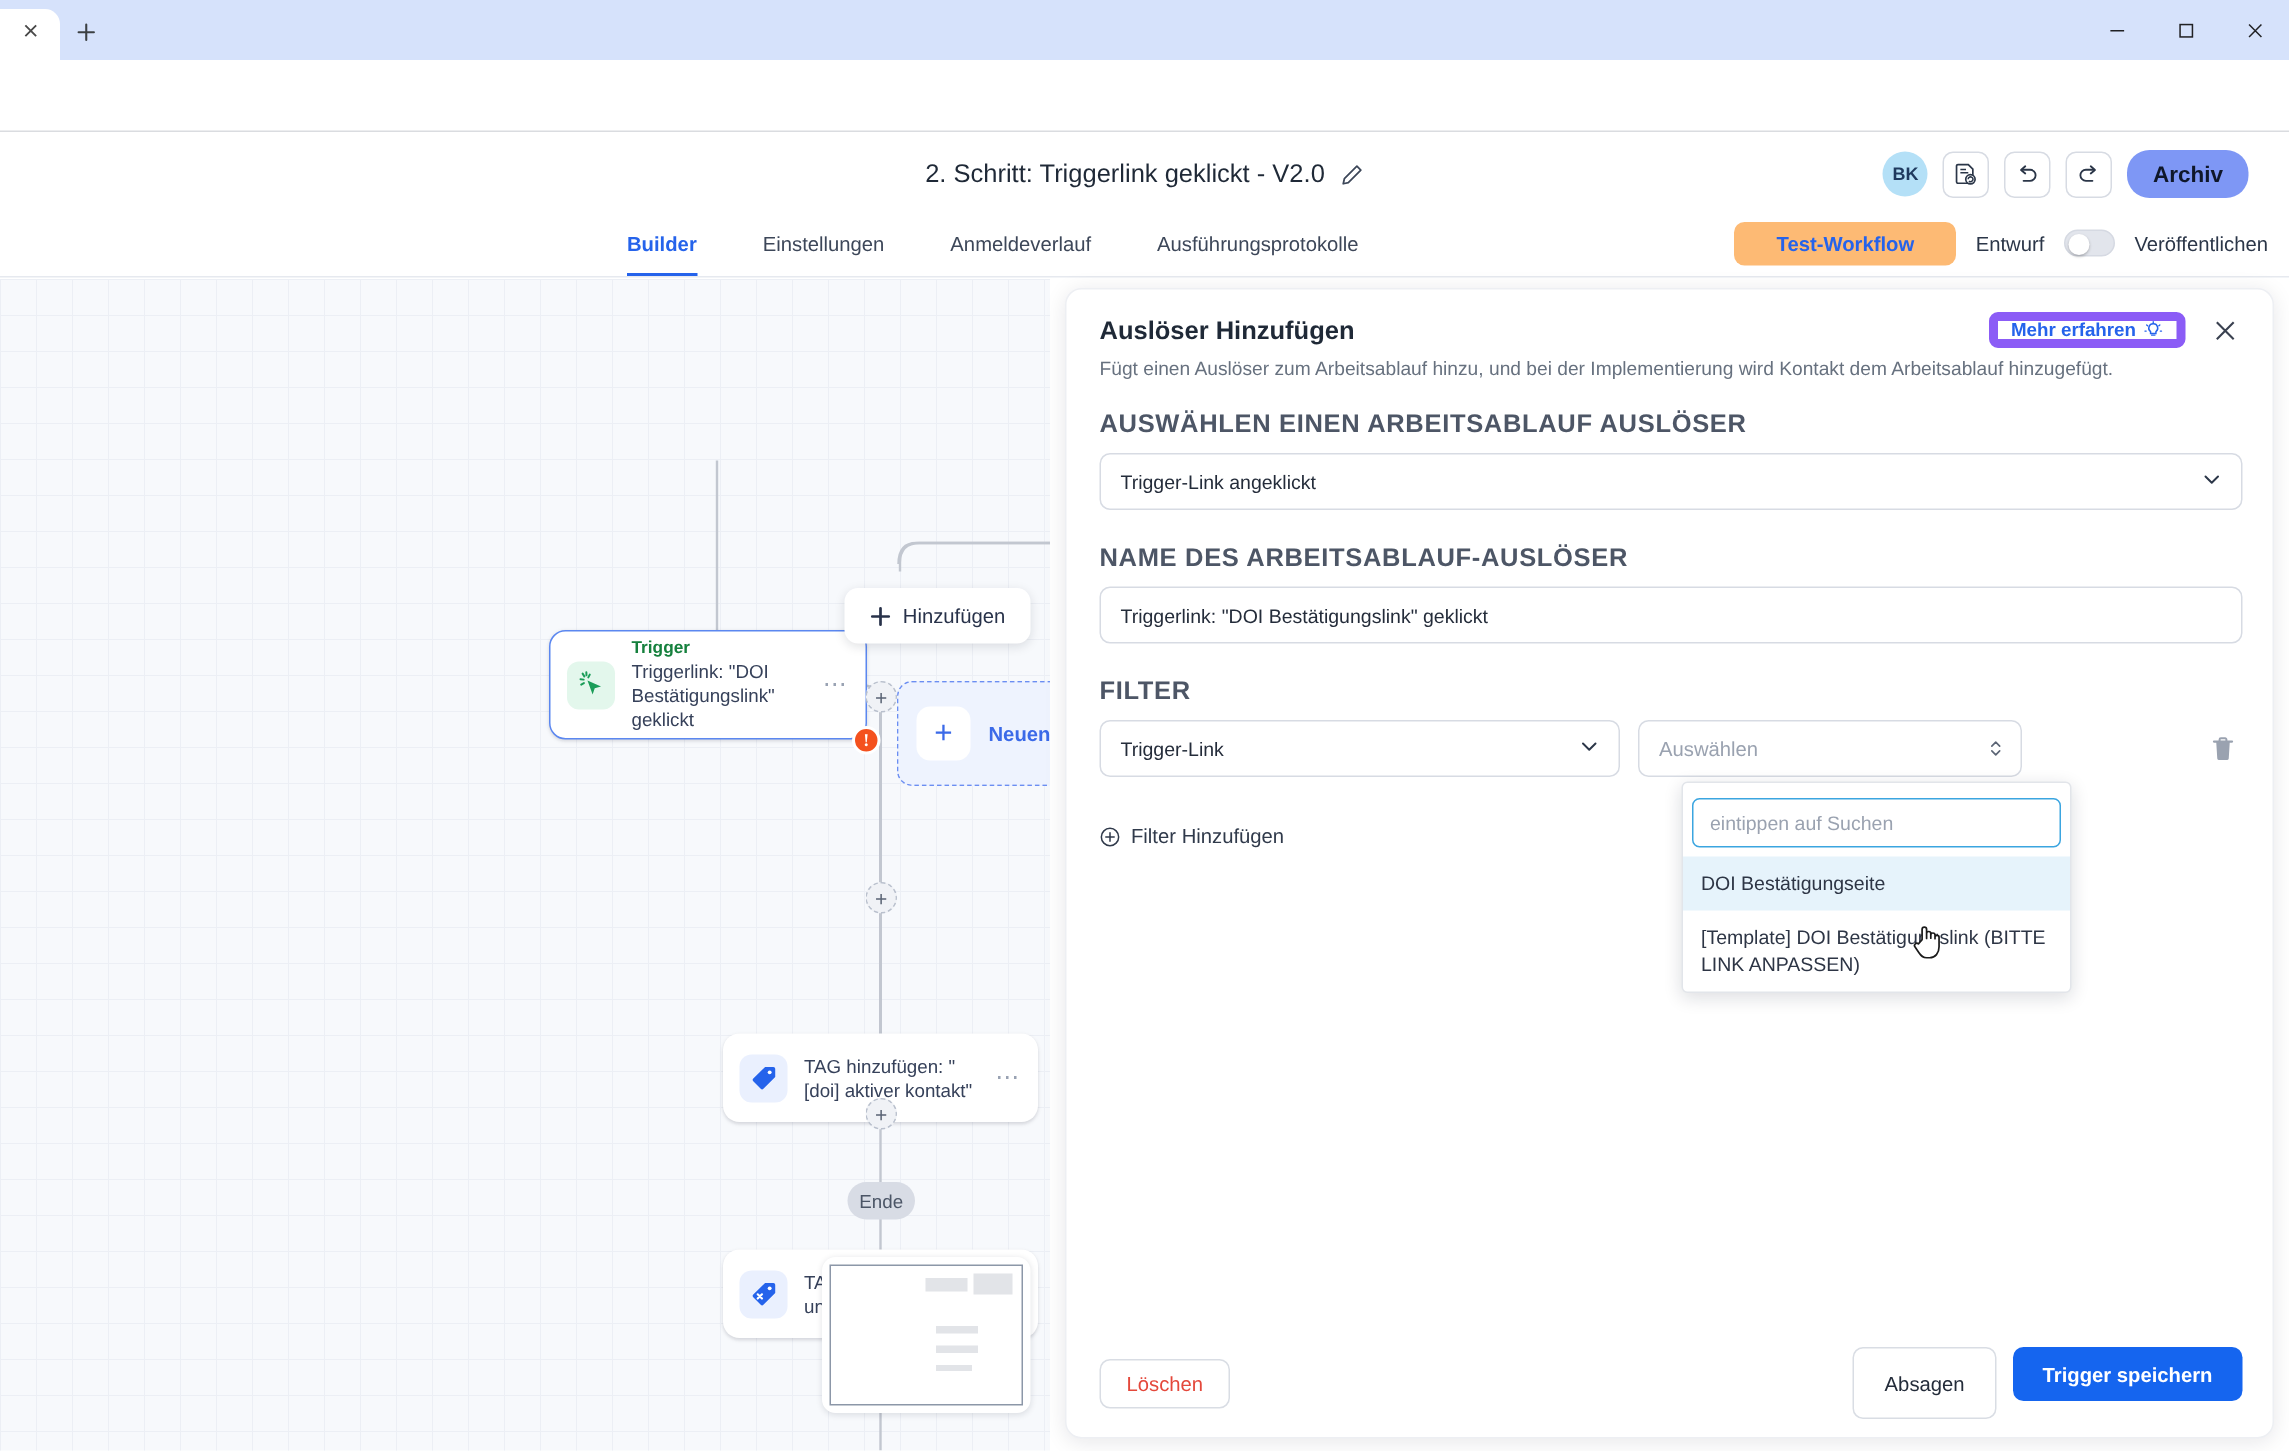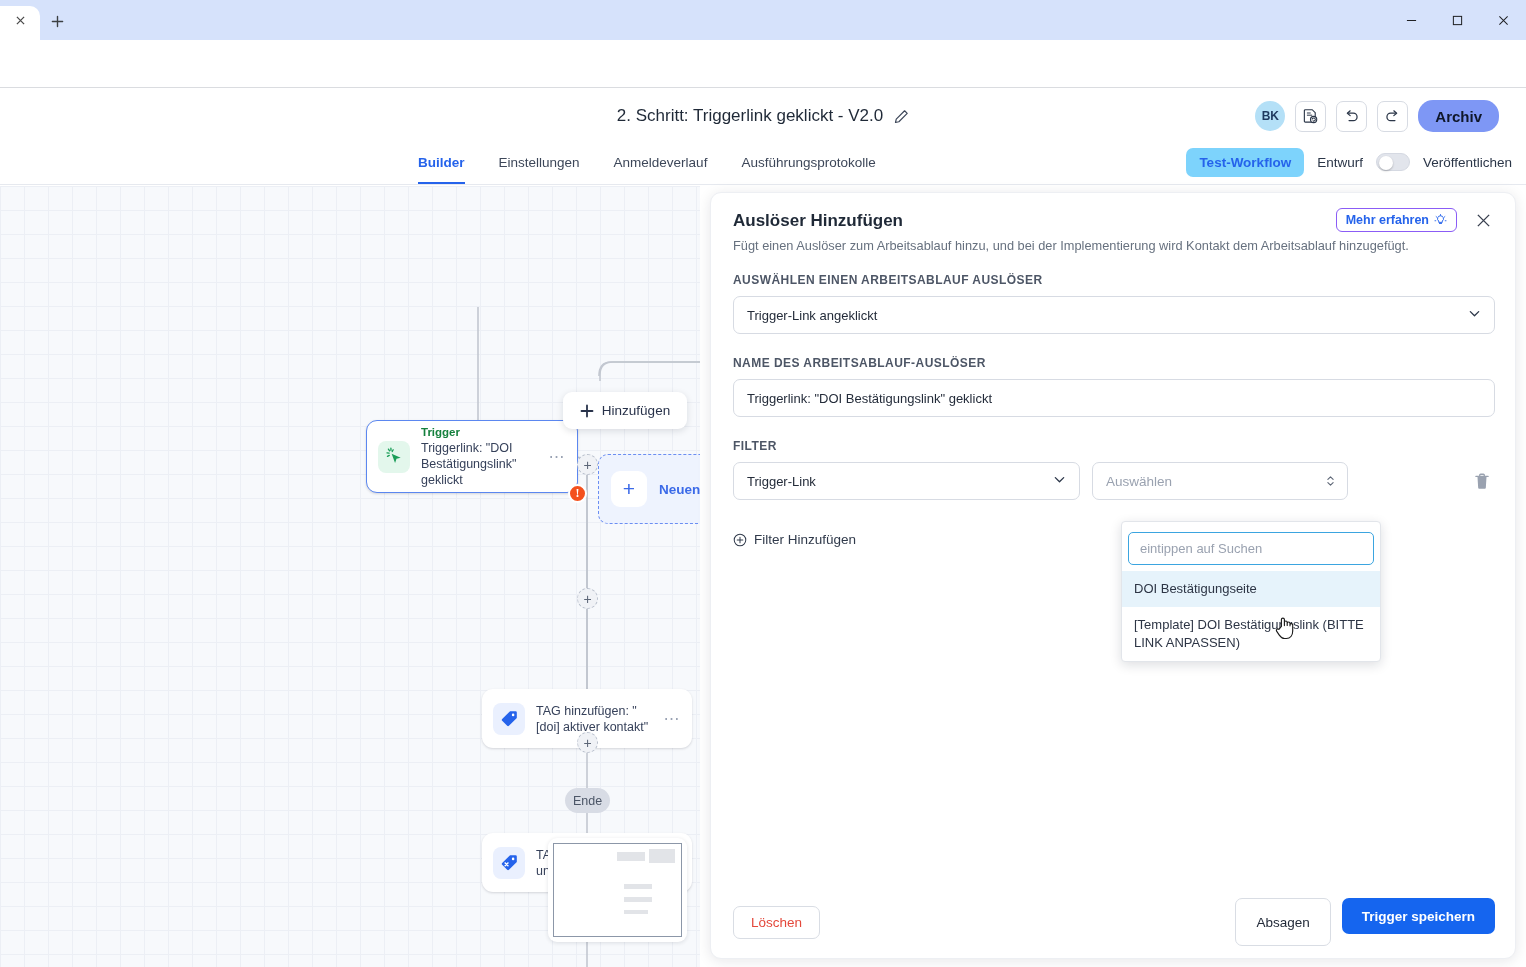--- a/index.html
+++ b/index.html
@@ -112,34 +112,34 @@
     height:32px; padding:0 17px; border-radius:15px; background:#7e97f5;
     color:#0f172a; font-size:15px; font-weight:600; border:none; cursor:pointer;
     display:flex; align-items:center;
   }
 
   
   .tabnav {
     position:absolute; left:0; top:140px; width:1526px; height:45px;
     background:#fff; border-bottom:1px solid #e6e9ef;
   }
-  .tabnav-items { position:absolute; left:418px; top:0; height:44px; display:flex; gap:34px; }
+  .tabnav-items { position:absolute; left:418px; top:0; height:44px; display:flex; gap:44px; }
   .tabnav-item {
     height:44px; display:flex; align-items:center; font-size:13.5px;
     color:#3d4759; cursor:pointer; position:relative;
   }
   .tabnav-item.active { color:#2563eb; font-weight:600; }
   .tabnav-item.active:after {
     content:''; position:absolute; left:0; right:0; bottom:0; height:2.5px; background:#2563eb;
   }
   .tabnav-right {
     position:absolute; right:14px; top:0; height:44px; display:flex; align-items:center; gap:13px;
   }
   .pill-test {
-    height:29px; padding:0 13px; border-radius:7px; background:#7dd3fc;
+    height:29px; padding:0 28px; border-radius:7px; background:#fdba74;
     color:#2563eb; font-size:13.5px; font-weight:600;
     display:flex; align-items:center; cursor:pointer;
   }
   .toggle-label { font-size:13.5px; color:#2b3648; }
   .toggle-sw {
     width:34px; height:18px; border-radius:9px; background:#e2e5ec;
     position:relative; cursor:pointer; border:1px solid #d5d9e2;
   }
   .toggle-sw .knob {
     position:absolute; left:2px; top:1.5px; width:14px; height:14px;
@@ -230,33 +230,33 @@
     position:absolute; left:710px; top:192px; width:806px; height:767px;
     background:#fff; border-radius:11px;
     box-shadow:0 2px 14px rgba(16,24,40,.10);
     border:1px solid #edeff3;
   }
   .panel-head { position:absolute; left:0; top:0; width:806px; padding:18px 22px 0 22px; }
   .panel-title { font-size:17px; color:#1f2937; font-weight:600; }
   .panel-sub { font-size:12.8px; color:#67717f; margin-top:6px; line-height:17px; }
   .btn-learn {
     position:absolute; right:58px; top:15px; height:24px;
-    border:1px solid #8b5cf6; border-radius:6px; background:#fff;
+    border:6px solid #8b5cf6; border-radius:6px; background:#fff;
     color:#2563eb; font-size:12.5px; font-weight:600;
     display:flex; align-items:center; gap:5px; padding:0 9px; cursor:pointer;
   }
   .btn-close-x {
     position:absolute; right:20px; top:15px; width:24px; height:24px;
     display:flex; align-items:center; justify-content:center;
     color:#3a4150; font-size:17px; cursor:pointer;
   }
 
   .panel-body { position:absolute; left:0; top:80px; width:806px; padding:0 22px; }
   .fld-label {
-    font-size:12px; letter-spacing:.45px; color:#4d5666; font-weight:700;
+    font-size:17px; letter-spacing:.45px; color:#4d5666; font-weight:700;
     text-transform:uppercase; margin-bottom:9px;
   }
   .fld-label.mt { margin-top:22px; }
   .select-box, .text-box {
     width:100%; height:38px; border:1px solid #d7dbe3; border-radius:7px;
     background:#fff; display:flex; align-items:center; padding:0 13px;
     font-size:13px; color:#242c3a; cursor:pointer; position:relative;
   }
   .select-box .chev { position:absolute; right:13px; color:#3a4150; }
   .filter-row { display:flex; align-items:center; gap:12px; margin-top:2px; }

